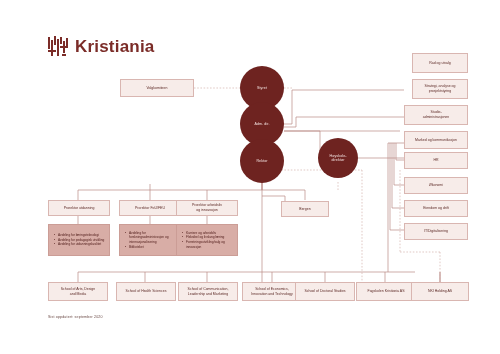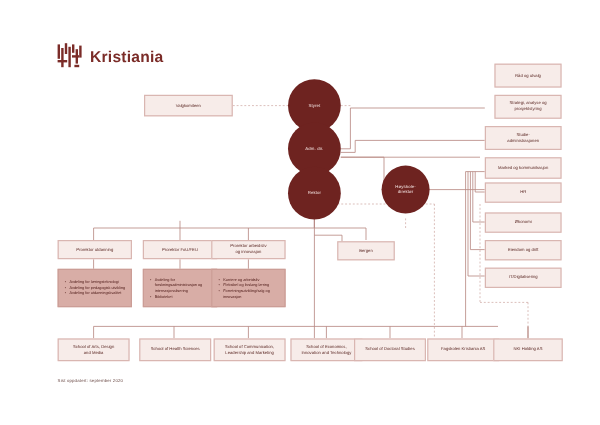--- a/index.html
+++ b/index.html
@@ -12,21 +12,21 @@
   }
   #chart-root{position:absolute;inset:0;}
 
   
   #wires{position:absolute;left:0;top:0;width:500px;height:354px;}
 
   
   .logo-wrap{position:absolute;left:48px;top:36px;display:flex;align-items:center;gap:5px;}
   .logo-mark{width:22px;height:22px;position:relative;}
   .logo-mark i{position:absolute;background:#7b2c28;display:block;}
-  .logo-text{color:#7b2c28;font-size:13px;font-weight:bold;letter-spacing:.2px;}
+  .logo-text{color:#7b2c28;font-size:17px;font-weight:bold;letter-spacing:.2px;}
 
   
   .node-circle{
     position:absolute;border-radius:50%;
     background:#6e2320;
     display:flex;align-items:center;justify-content:center;
     text-align:center;color:#f4e4e2;
     font-size:3.6px;line-height:1.25;
     letter-spacing:.1px;
     padding:2px;box-sizing:border-box;

